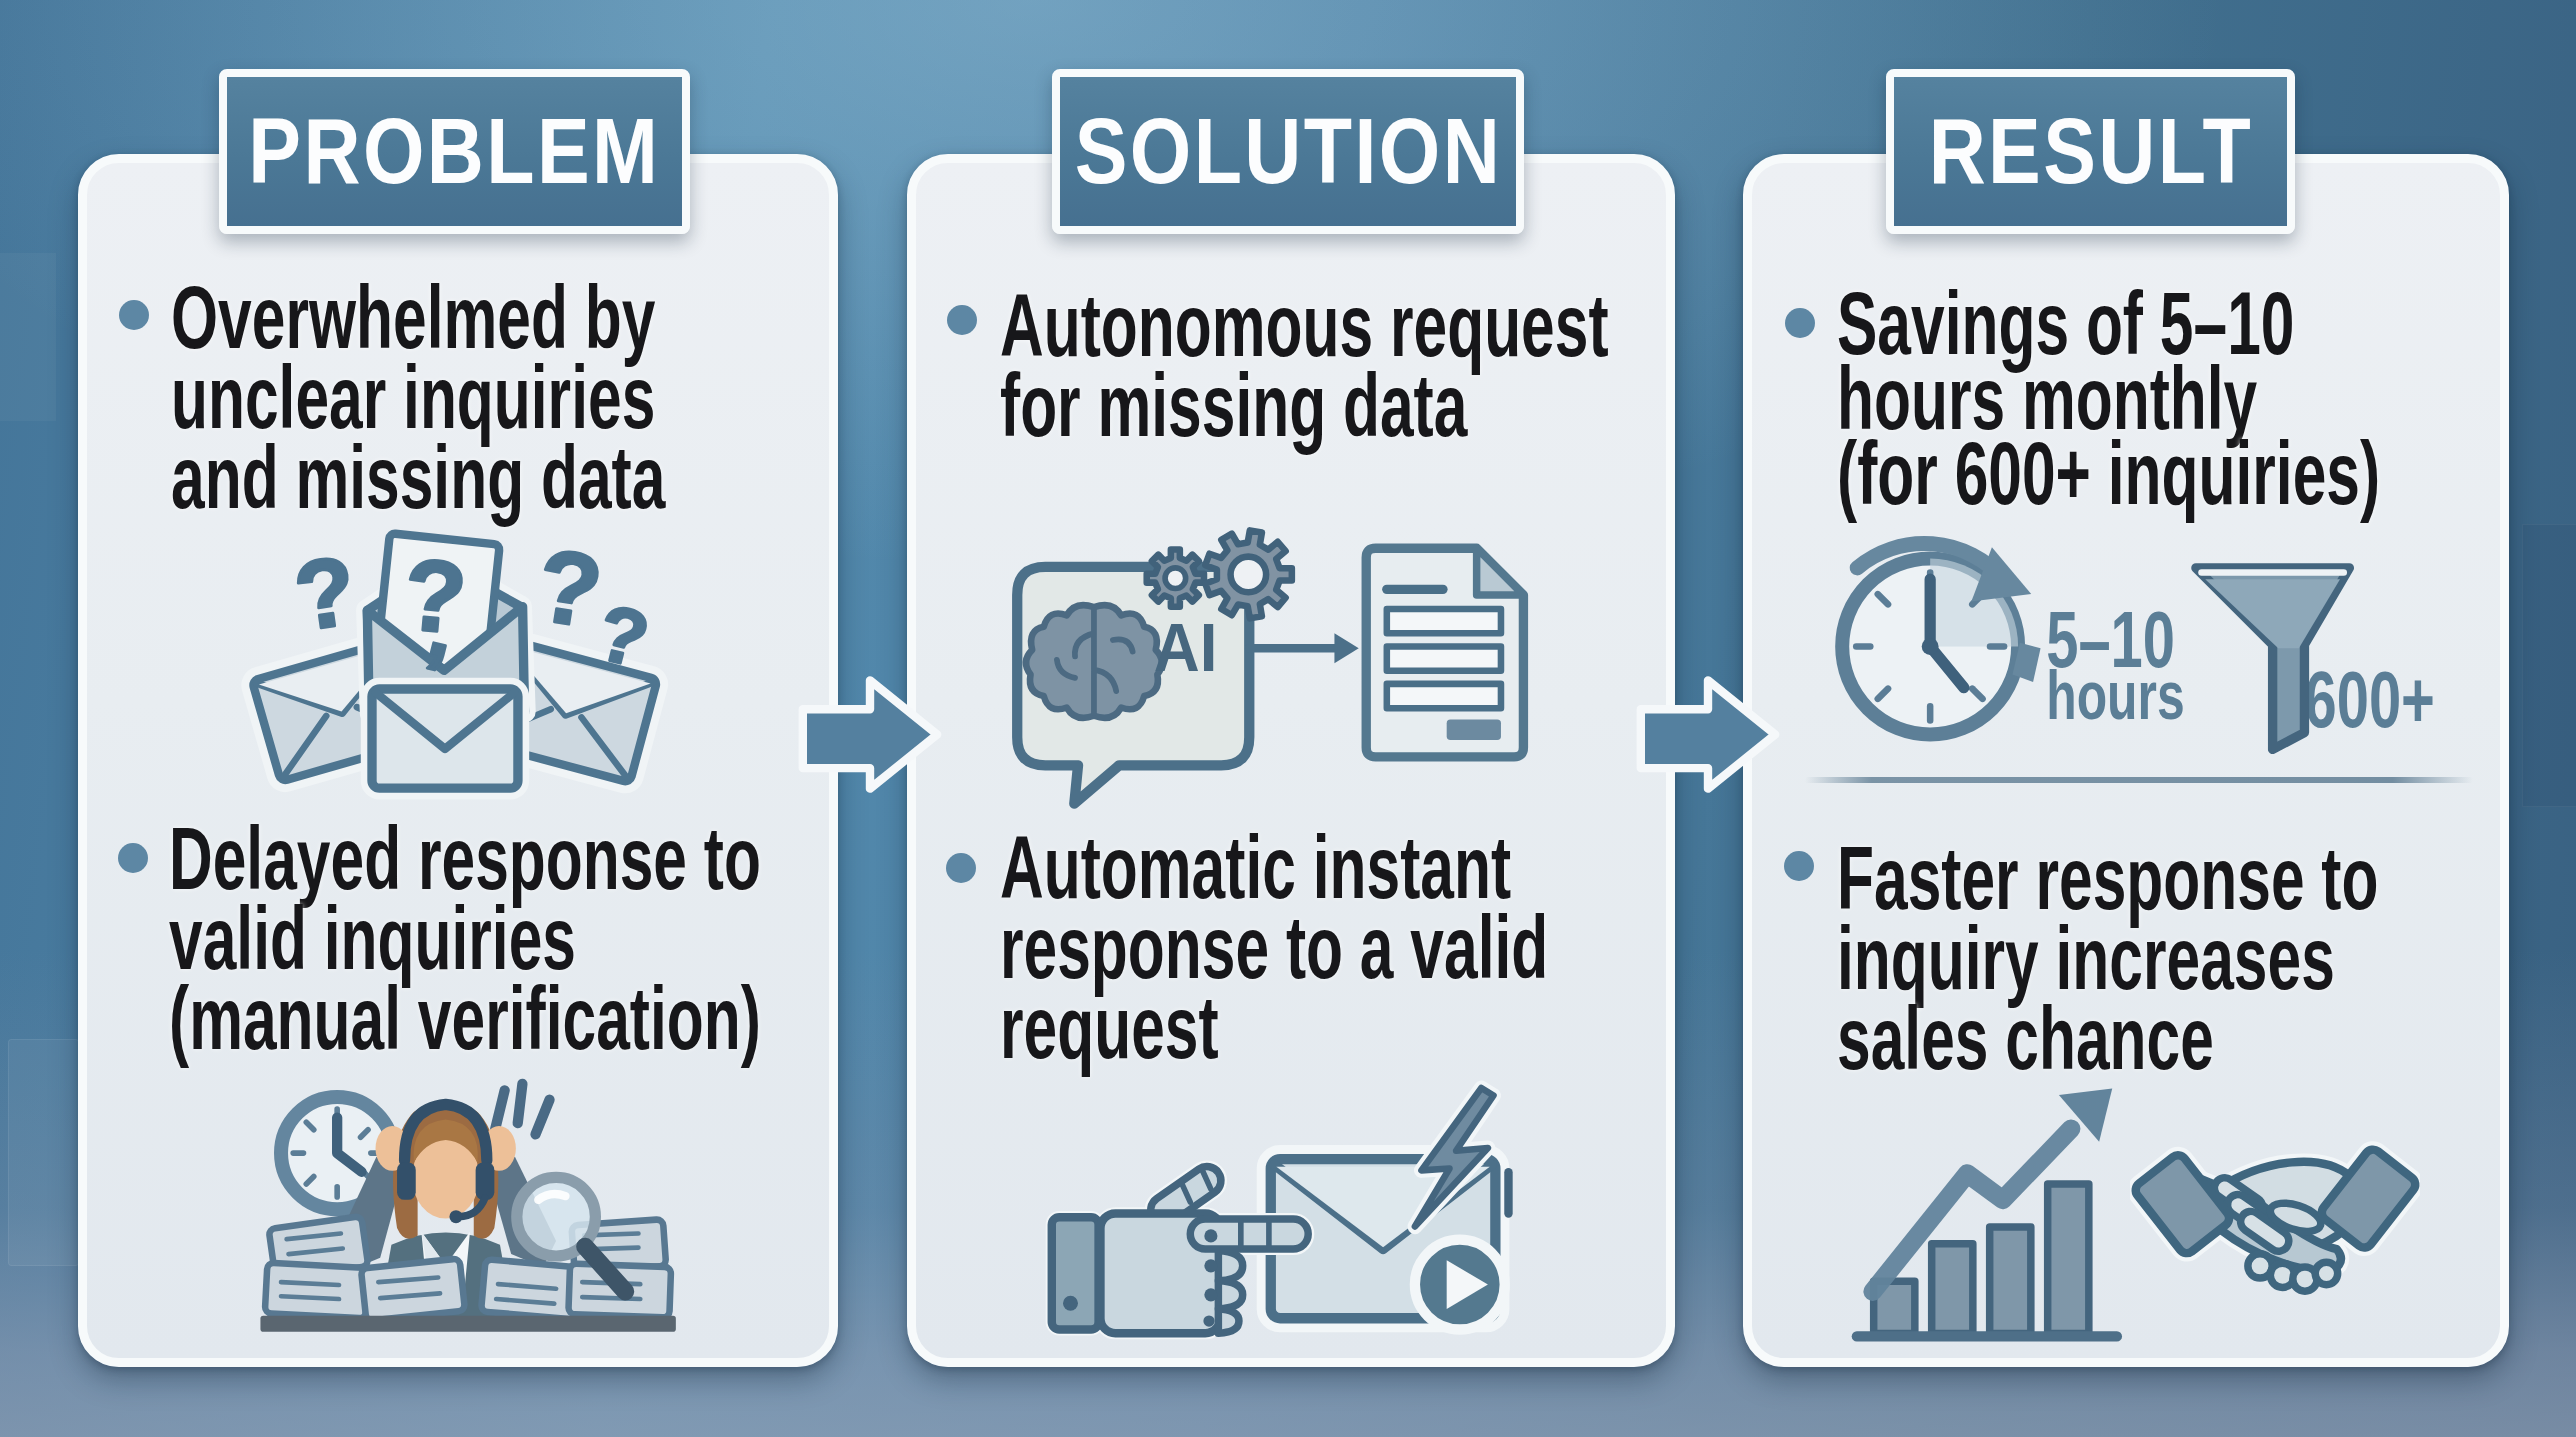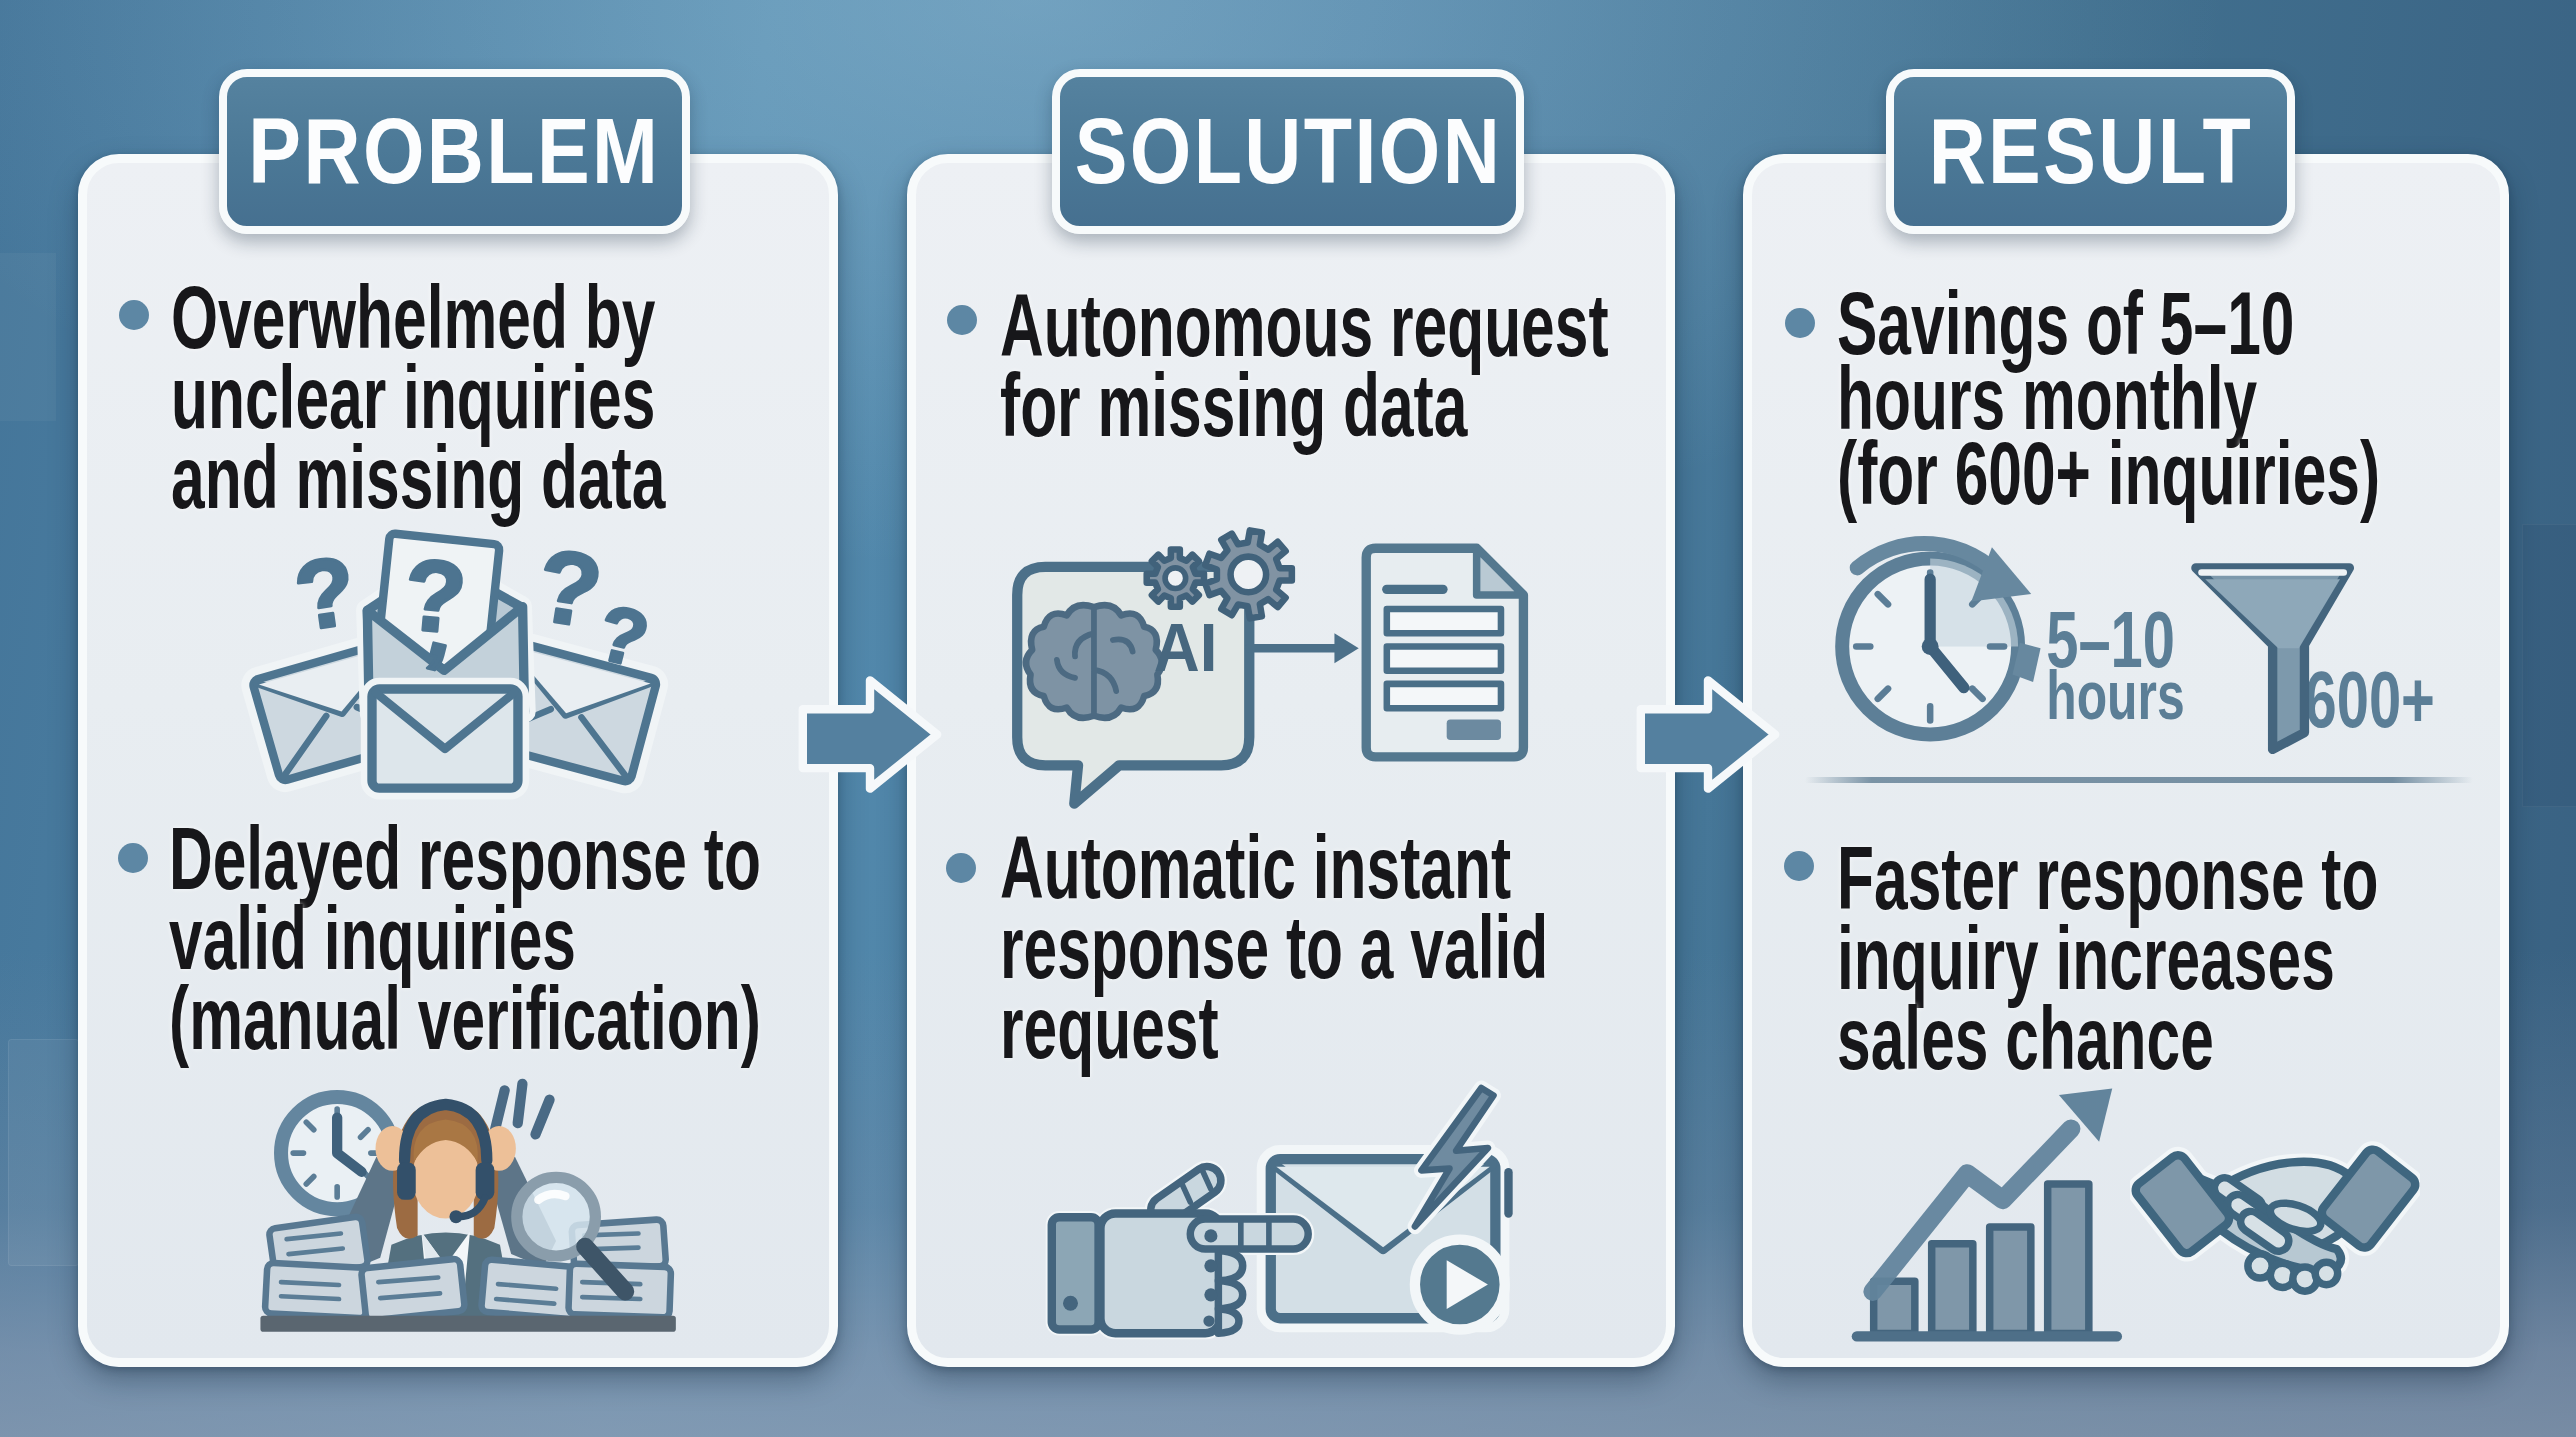--- a/index.html
+++ b/index.html
@@ -11,21 +11,21 @@
       linear-gradient(97deg, #447599 0%, #538aad 28%, #4d81a5 50%, #41708f 76%, #396182 100%);
   }
   .panel{position:absolute;top:154px;height:1213px;box-sizing:border-box;
     border:9.4px solid #f7fafb;border-radius:41px;
     background:linear-gradient(180deg,#edf0f4 0%,#e8edf1 45%,#e2e8ee 100%);
     box-shadow:0 13px 28px rgba(15,35,55,0.35), 0 2.8px 7.5px rgba(15,35,55,0.25);}
   #p1{left:78px;width:760px;}
   #p2{left:907px;width:768px;}
   #p3{left:1743px;width:766px;}
   .badge{position:absolute;top:69px;height:165px;box-sizing:border-box;
-    border:8.4px solid #f7fafb;border-radius:28px;
+    border:8.4px solid #f7fafb;border-radius:8px;
     background:linear-gradient(180deg,#55829f 0%,#4b7896 55%,#467090 100%);
     box-shadow:0 7.5px 17px rgba(15,35,55,0.30);
     color:#fcfdfe;font-weight:bold;font-size:93px;letter-spacing:2.8px;
     display:flex;align-items:center;justify-content:center;}
   .badge span{display:block;white-space:nowrap;transform:scaleX(0.85);transform-origin:50% 50%;}
   #b1{left:219px;width:471px;}
   #b2{left:1052px;width:472px;text-align:right;}
   #b3{left:1886px;width:409px;}
   .txt{position:absolute;font-weight:bold;color:#17171a;font-size:89px;
     line-height:80px;letter-spacing:0px;white-space:nowrap;

